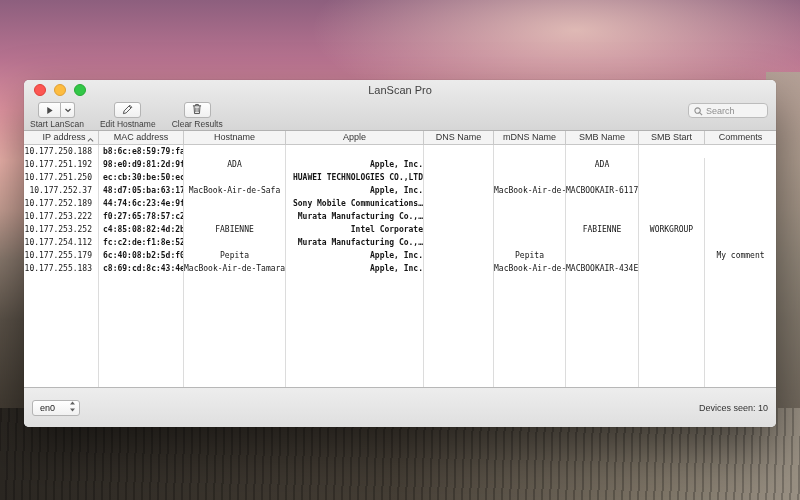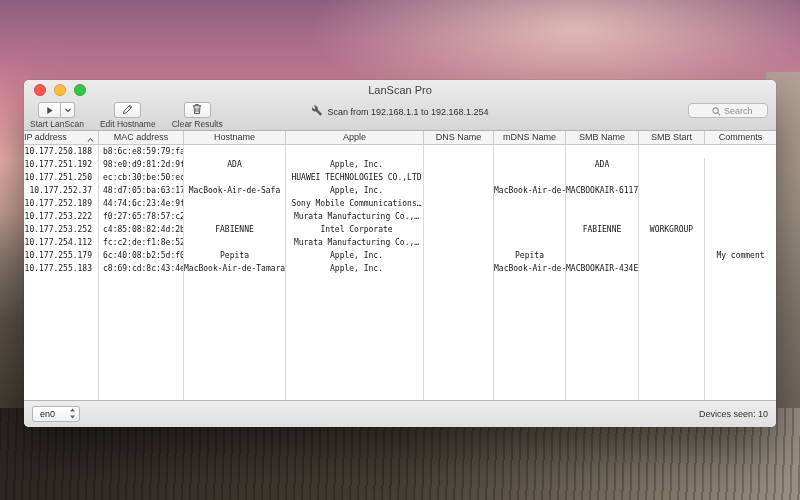--- a/index.html
+++ b/index.html
@@ -40,44 +40,44 @@
   .seg-main { width:23px; border-radius:3px 0 0 3px; display:flex; align-items:center; justify-content:center; }
   .seg-arrow { width:14px; border-left:0; border-radius:0 3px 3px 0; display:flex; align-items:center; justify-content:center; }
   .tb-btn { width:27px; display:flex; align-items:center; justify-content:center; cursor:default; }
   .tb-label { font-size:8.5px; color:#3d3d3d; margin-top:1px; white-space:nowrap; }
 
   .scan-range { position:absolute; left:50%; top:5px; transform:translateX(-50%);
     display:flex; align-items:center; gap:5px; font-size:9px; color:#2e2e2e; white-space:nowrap; }
 
   .search { position:absolute; right:8px; top:3px; width:80px; height:15px;
     background:#f4f4f4; border:1px solid #bcbcbc; border-radius:4px;
-    display:flex; align-items:center; gap:3px; padding:0 23px; }
+    display:flex; align-items:center; gap:3px; padding:0 5px; }
   .search-text { font-size:9px; color:#8f8f8f; }
 
   
   .grid-row { display:grid; grid-template-columns:75px 85px 102px 138px 70px 72px 73px 66px 1fr; }
   .thead { height:14px; background:#f4f4f4; border-bottom:1px solid #c7c7c7; }
   .th { font-size:9px; color:#333; line-height:13px; text-align:center; border-right:1px solid #c9c9c9;
         overflow:hidden; white-space:nowrap; position:relative; }
   .th:last-child { border-right:0; }
-  .th.first { text-align:left; }
+  .th.first { text-align:center; padding-left:6px; }
   .sort-caret { position:absolute; right:4px; top:3px; }
 
   .tbody { flex:1; display:flex; flex-direction:column; background:#fff; overflow:hidden;
            font-family:"DejaVu Sans Mono", monospace; font-size:8px; color:#151515; }
   .trow { height:13px; }
   .cell { line-height:13px; border-right:1px solid #dcdcdc; overflow:hidden; white-space:nowrap; text-align:center; }
   .cell:last-child { border-right:0; }
   .col-ip { text-align:right; padding-right:6px; }
-  .col-mac, .col-vendor { text-align:center; padding-left:4px; }
+  .col-mac, .col-vendor { text-align:right; padding-left:4px;font-weight:bold; }
   .filler-row { flex:1; }
   .filler-row .cell { height:100%; }
 
   
-  .statusbar { height:27px; background:linear-gradient(180deg,#ededed,#dfdfdf); border-top:1px solid #b7b7b7;
+  .statusbar { height:40px; background:linear-gradient(180deg,#ededed,#dfdfdf); border-top:1px solid #b7b7b7;
     display:flex; align-items:center; justify-content:space-between; padding:0 8px; }
   .iface-select { background:linear-gradient(180deg,#fff,#f1f1f1); border:1px solid #b4b4b4; border-radius:3px;
     height:16px; min-width:48px; display:flex; align-items:center; justify-content:space-between;
     padding:0 3px 0 7px; font-size:9px; color:#222; gap:6px; }
   .devices { font-size:9px; color:#333; }
 </style>
 </head>
 <body>
 
 <div class="wallpaper">
@@ -130,28 +130,20 @@
             <span>
               <svg width="10" height="12" viewBox="0 0 11 13">
                   <path d="M1 3h9M4 3V1.5h3V3M2.2 3l.6 8.5h5.4L8.8 3M4.3 5v5M6.7 5v5" stroke="#484848" stroke-width="1" fill="none"></path>
                 </svg>
             </span>
           </div>
           <div class="tb-label">Clear Results</div>
         </div>
       </div>
 
-      <div class="scan-range">
-        <span>
-          <svg width="11" height="11" viewBox="0 0 24 24">
-              <path fill="#5a5a5a" d="M22.7 19l-9.1-9.1c.9-2.3.4-5-1.5-6.9-2-2-5-2.4-7.4-1.3L9 6 6 9 1.6 4.7C.4 7.1.9 10.1 2.9 12.1c1.9 1.9 4.6 2.4 6.9 1.5l9.1 9.1c.4.4 1 .4 1.4 0l2.3-2.3c.5-.4.5-1.1.1-1.4z"></path>
-            </svg>
-        </span>
-        <span>Scan from 192.168.1.1 to 192.168.1.254</span>
-      </div>
 
       <div class="search">
         <span>
           <svg width="9" height="9" viewBox="0 0 10 10">
               <circle cx="4" cy="4" r="3" fill="none" stroke="#8f8f8f" stroke-width="1.2"></circle>
               <path d="M6.3 6.3L9 9" stroke="#8f8f8f" stroke-width="1.2"></path>
             </svg>
         </span>
         <span class="search-text">Search</span>
       </div>

